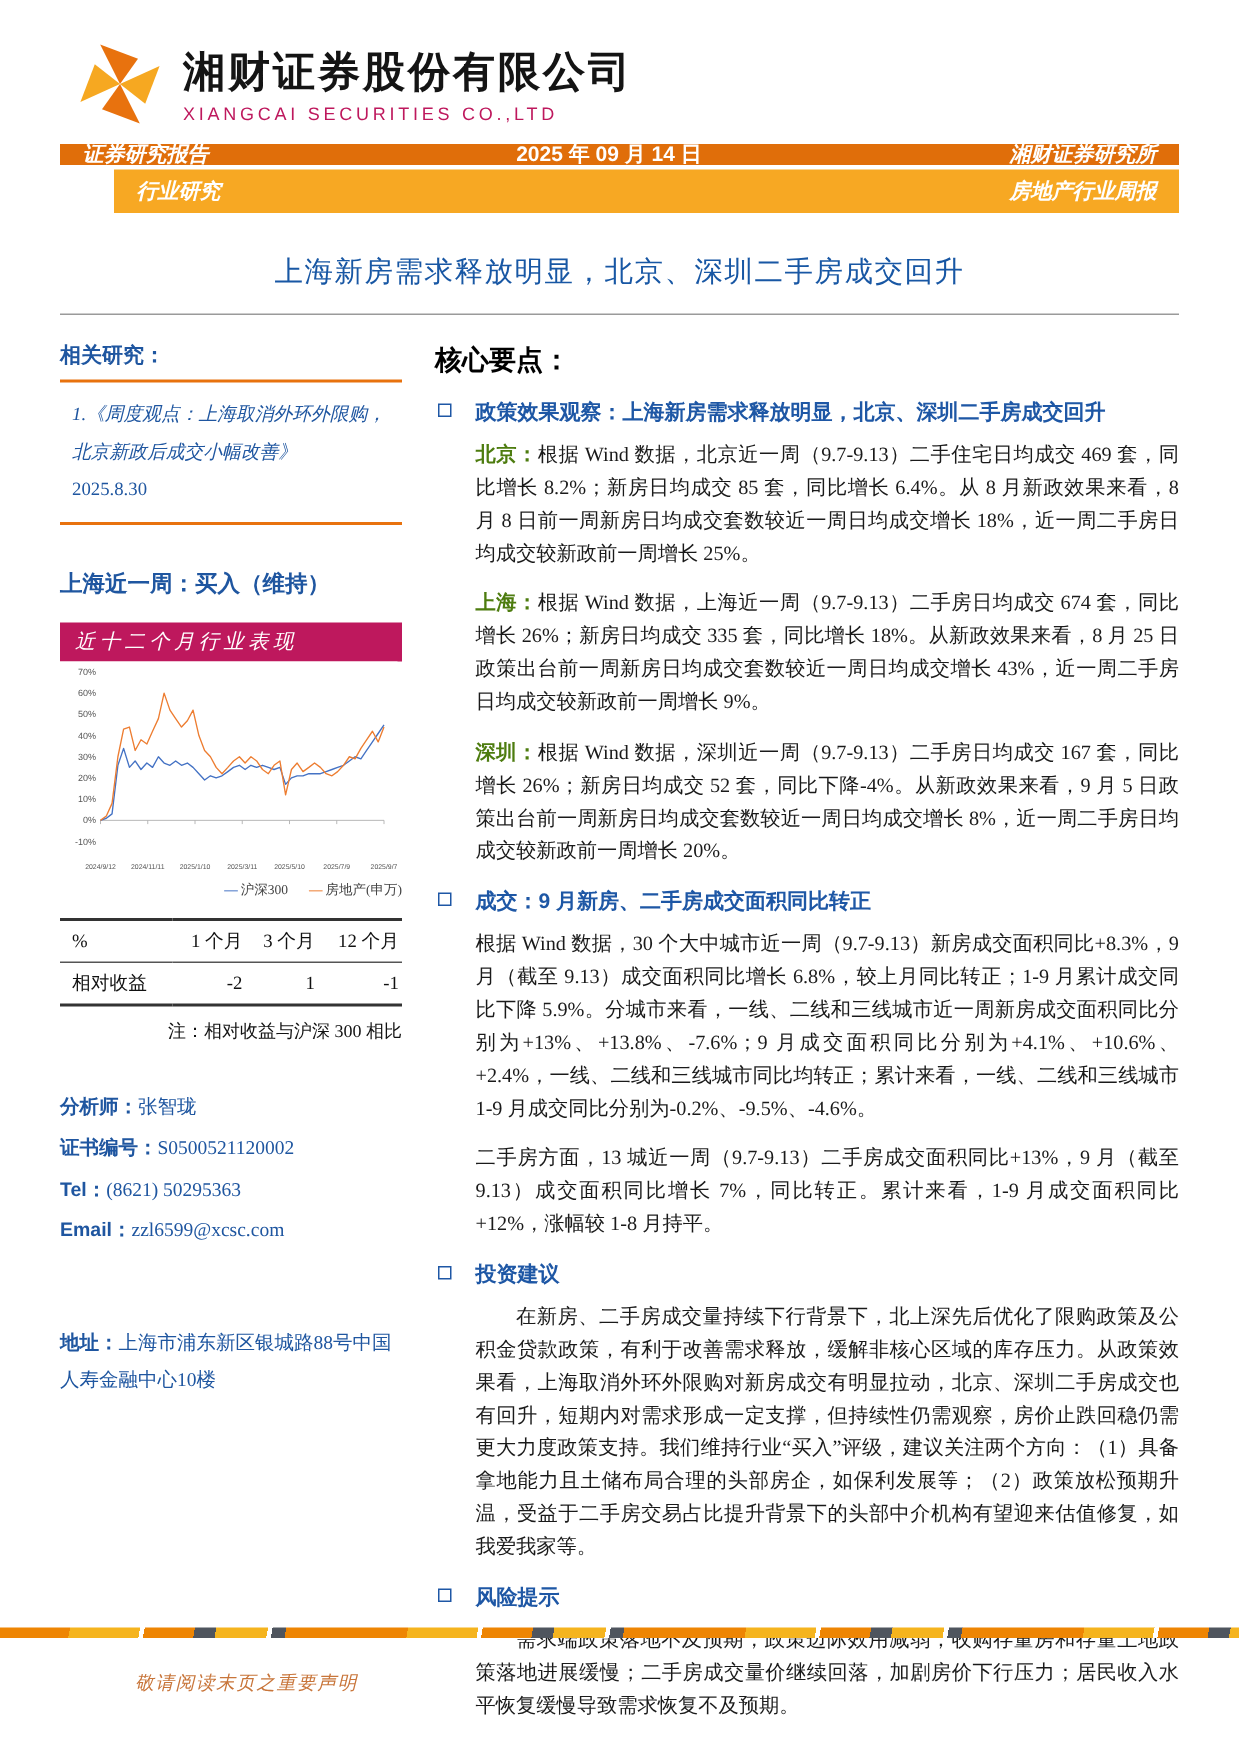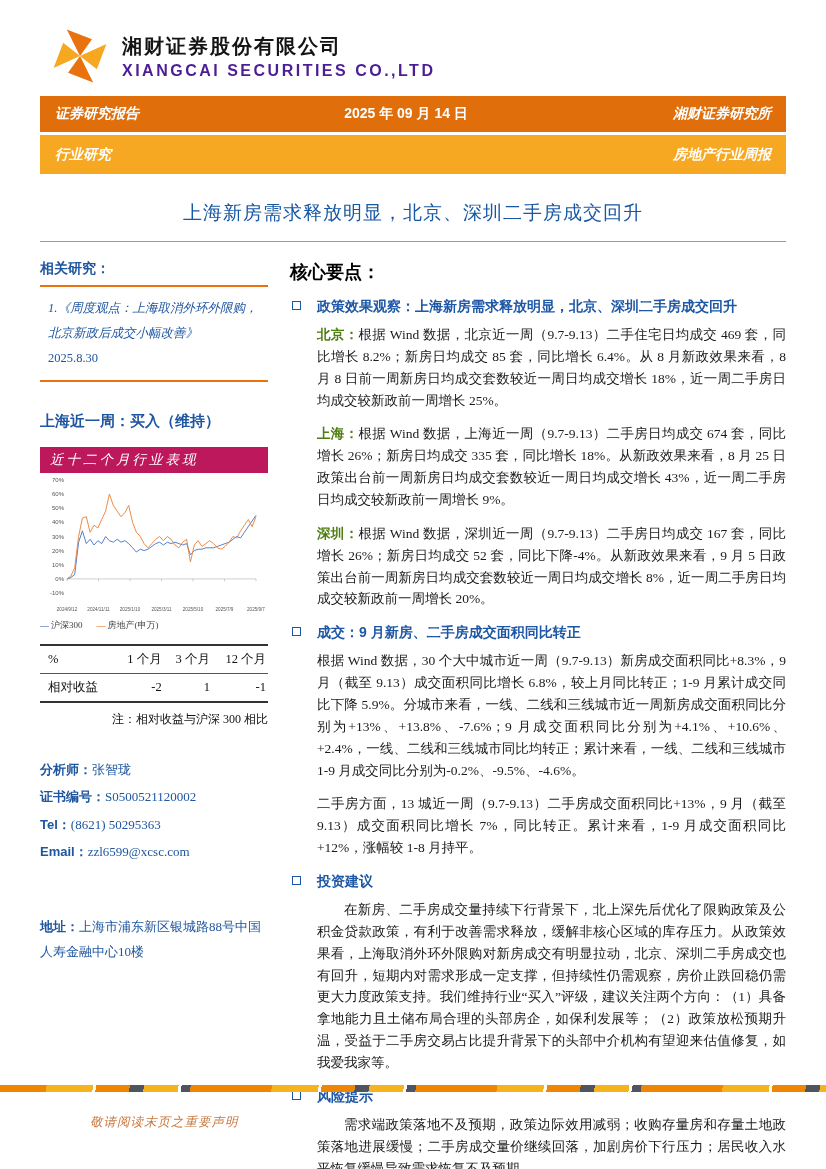--- a/index.html
+++ b/index.html
@@ -9,48 +9,48 @@
     background: #ffffff;
     font-family: "Liberation Serif", serif;
     color: #1a1a1a;
     overflow: hidden;
   }
   .page { padding: 0 40px; }
 
   
   .brand { display: flex; align-items: center; padding-top: 26px; margin-left: 10px; }
   .brand-logo { width: 60px; height: 60px; flex: none; margin-right: 12px; }
-  .brand-cn { font-family: "Liberation Sans", sans-serif; font-weight: bold; font-size: 20px; letter-spacing: 2px; color: #141414; }
-  .brand-en { font-family: "Liberation Sans", sans-serif; font-weight: bold; font-size: 16px; letter-spacing: 2.5px; color: #4c1d95; margin-top: 2px; }
-
-  
-  .bar { display: flex; align-items: center; justify-content: space-between; height: 36px; padding: 0 15px; margin-top: 10px; color: #fff; font-family: "Liberation Sans", sans-serif; font-weight: bold; font-size: 14px; }
+  .brand-cn { font-family: "Liberation Sans", sans-serif; font-weight: bold; font-size: 28px; letter-spacing: 2px; color: #141414; }
+  .brand-en { font-family: "Liberation Sans", sans-serif; font-weight: normal; font-size: 12px; letter-spacing: 2.5px; color: #be185d; margin-top: 2px; }
+
+  
+  .bar { display: flex; align-items: center; justify-content: space-between; height: 14px; padding: 0 15px; margin-top: 10px; color: #fff; font-family: "Liberation Sans", sans-serif; font-weight: bold; font-size: 14px; }
   .bar-dark { background: #E06E0A; }
-  .bar-light { background: #F7A823; height: 39px; margin-top: 3px; }
+  .bar-light { background: #F7A823; height: 29px; margin-top: 3px; margin-left: 36px; }
   .bar .cjk { font-style: italic; }
 
   
   .report-title { margin-top: 26px; text-align: center; color: #1857A4; font-family: "Liberation Sans", sans-serif; font-weight: normal; font-size: 19px; letter-spacing: 1px; }
   .title-rule { border-bottom: 1px solid #9a9a9a; margin-top: 15px; }
 
   
   .cols { display: flex; gap: 22px; margin-top: 18px; }
   .sidebar { width: 228px; flex: none; color: #1F56A0; }
   .content { flex: 1; min-width: 0; }
 
   
   .sb-heading { font-family: "Liberation Sans", sans-serif; font-weight: bold; font-size: 14px; }
   .orange-rule { border-top: 2px solid #E8720E; margin: 7px 0; }
   .related-item { font-size: 12.5px; font-style: italic; line-height: 2.0; padding: 2px 0 2px 8px; }
   .related-date { font-style: normal; }
   .sb-rating { font-family: "Liberation Sans", sans-serif; font-weight: bold; font-size: 15px; margin-top: 30px; }
   .chart-card { margin-top: 16px; }
   .chart-header { background: #be185d; color: #fff; font-size: 13.5px; font-style: italic; letter-spacing: 3px; padding: 4px 10px; }
   .chart-svg { display: block; background: #fff; }
-  .legend { display: flex; justify-content: flex-start; gap: 14px; font-size: 9px; color: #444; margin-top: -4px; }
+  .legend { display: flex; justify-content: flex-end; gap: 14px; font-size: 9px; color: #444; margin-top: -4px; }
   .legend-dash { font-weight: bold; margin-right: 2px; }
 
   .perf-table { width: 100%; border-collapse: collapse; color: #111; font-size: 12.5px; margin-top: 12px; border-top: 2px solid #333; border-bottom: 2px solid #333; }
   .perf-table th, .perf-table td { padding: 5px 2px; text-align: right; font-weight: normal; }
   .perf-table th:first-child, .perf-table td:first-child { text-align: left; padding-left: 8px; }
   .perf-table thead tr { border-bottom: 1px solid #555; }
   .table-note { color: #111; font-size: 12px; text-align: right; margin-top: 8px; }
 
   .analyst { margin-top: 28px; font-size: 13px; line-height: 2.1; }
   .analyst b, .address b { font-family: "Liberation Sans", sans-serif; }

